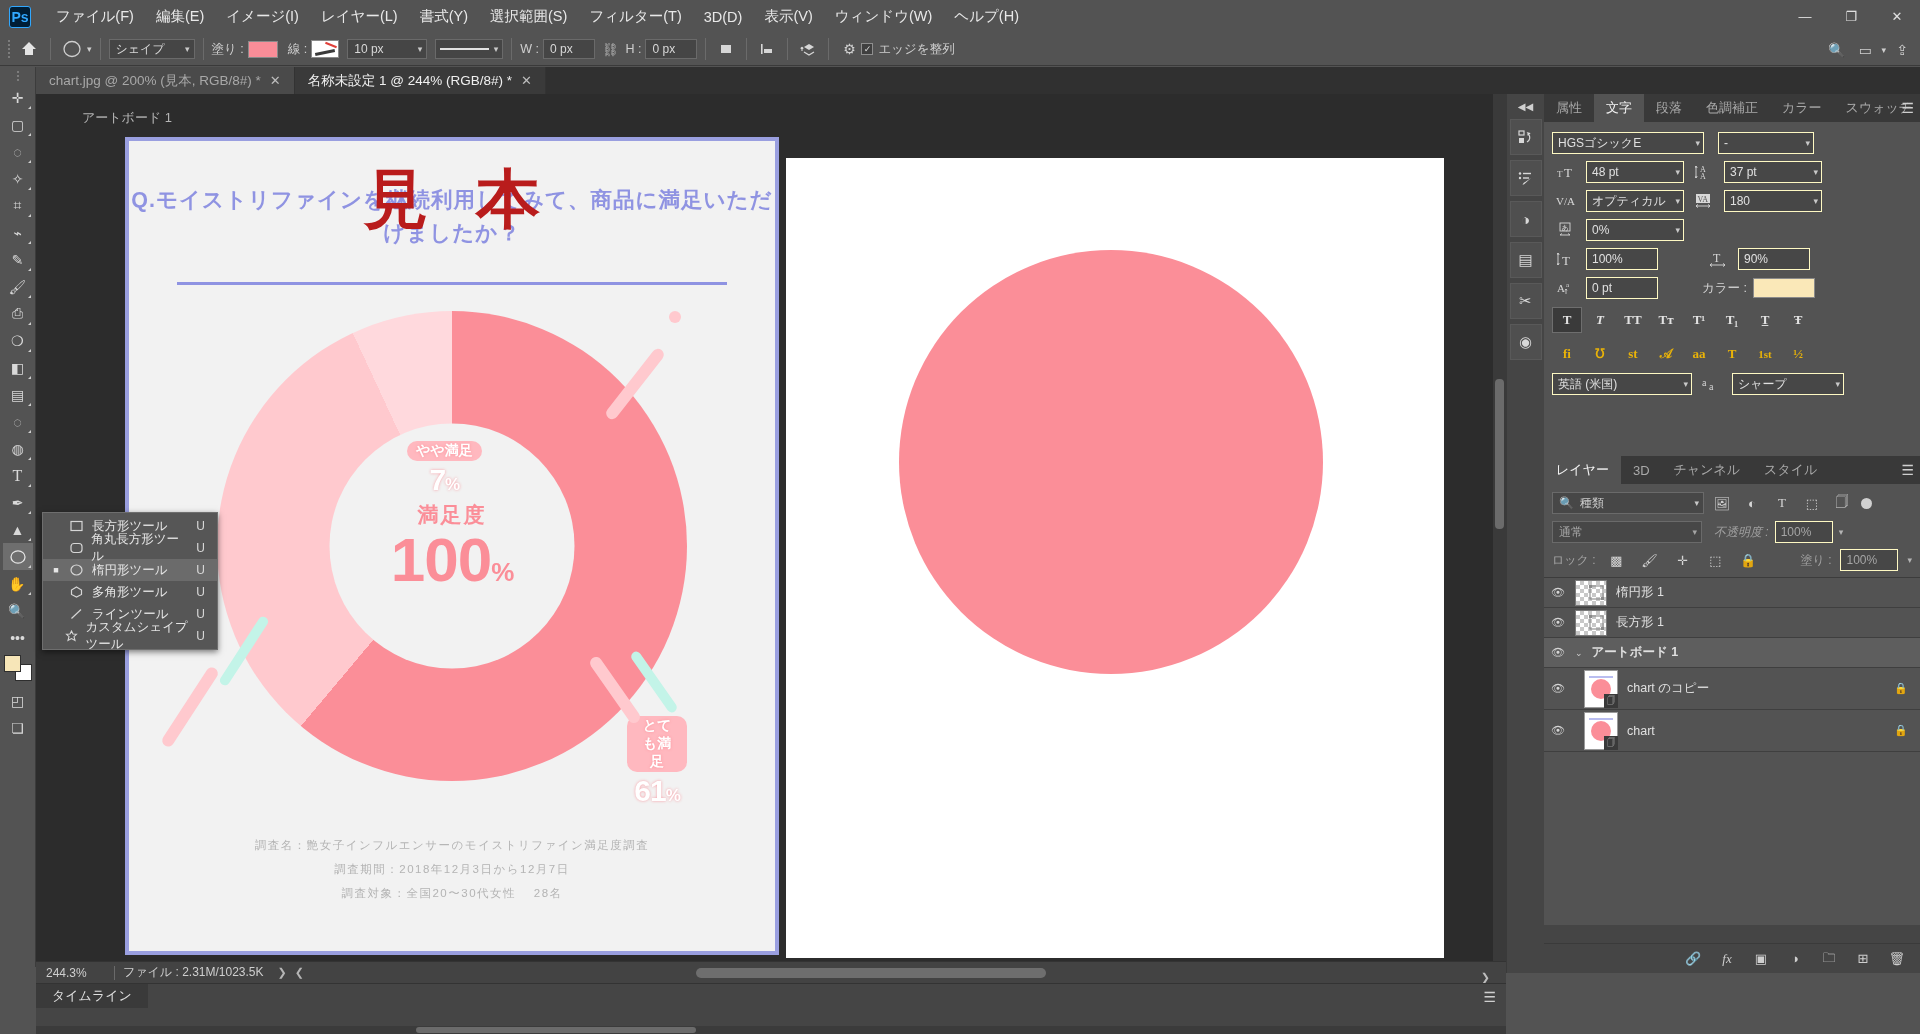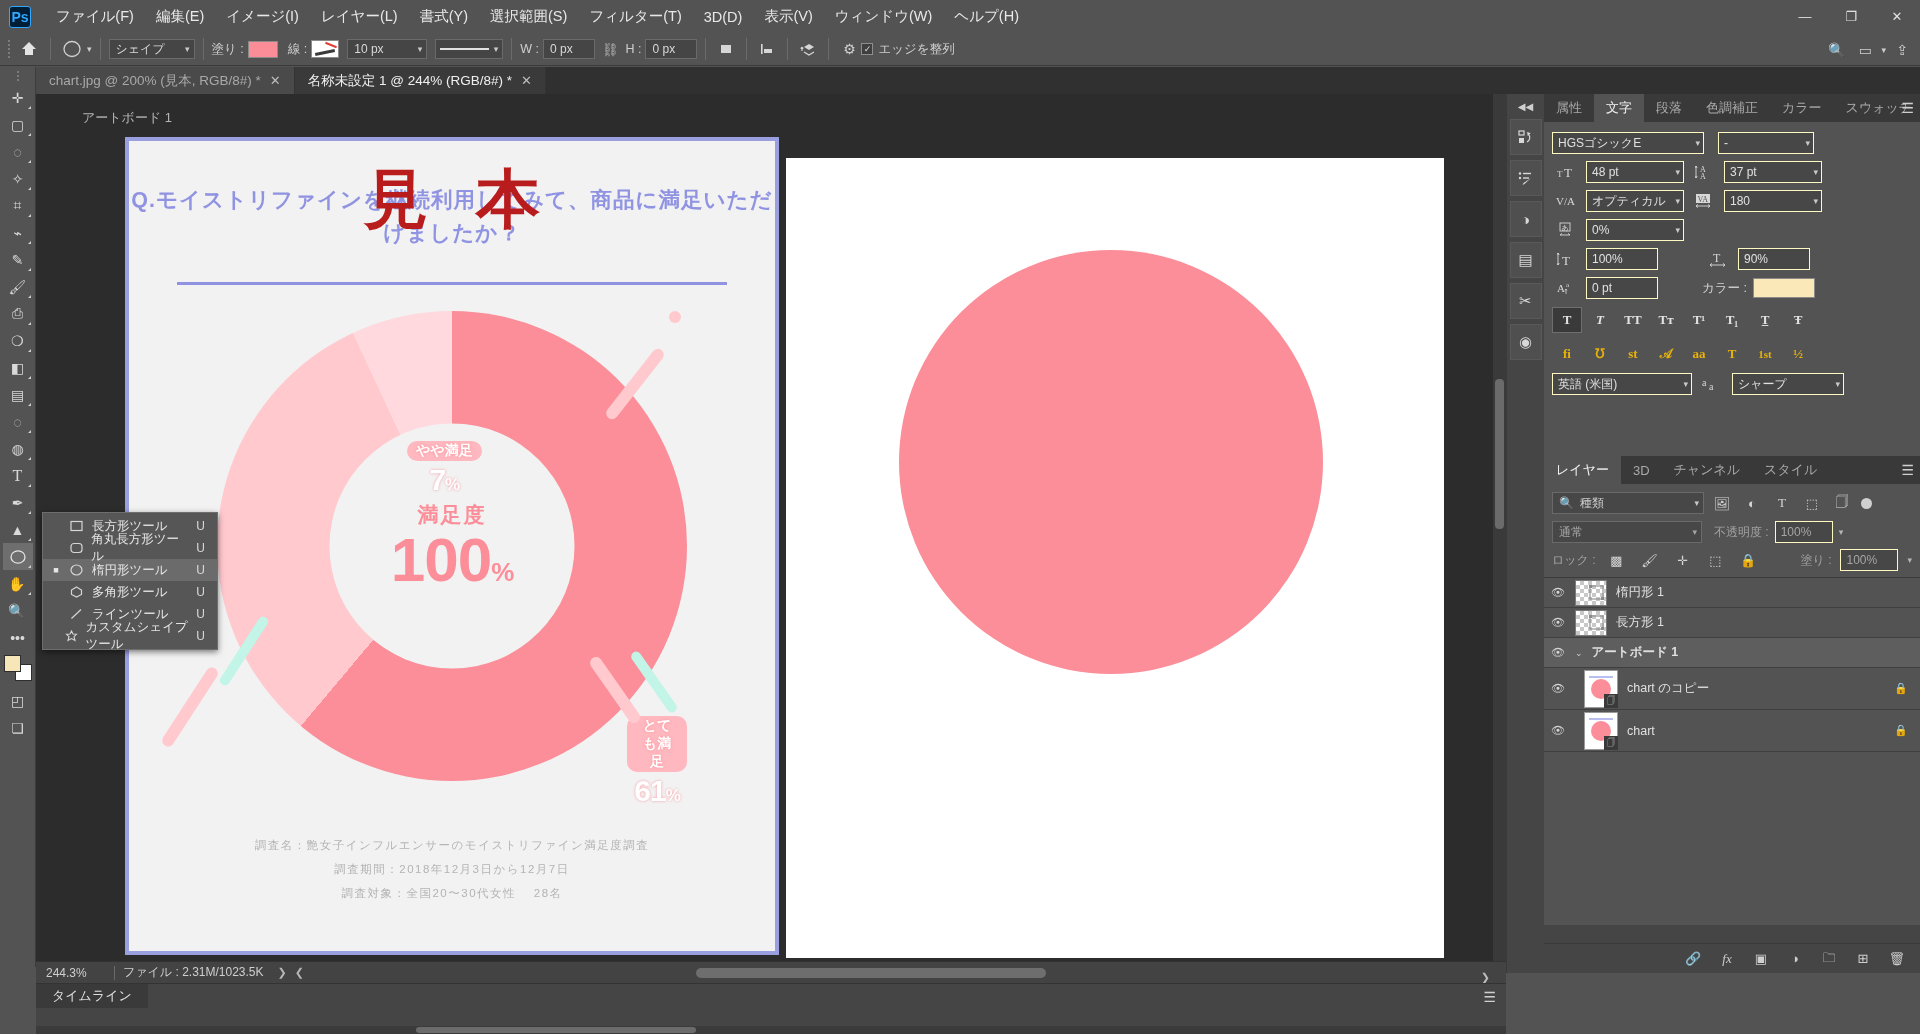--- a/index.html
+++ b/index.html
@@ -815,21 +815,21 @@
         <span class="toggle-pill">
             <i></i>
           </span>
       </div>
 
       <div class="blend-row">
         <div class="lay-filter" style="flex:0 0 150px;color:#a5a5a5;">
           <span>通常</span>
           <span class="cv" style="position:absolute;right:4px;font-size:9px;">▾</span>
         </div>
-        <span style="color:#a0a0a0;font-size:12px;margin-left:6px;">不透明度 :</span>
+        <span style="color:#a0a0a0;font-size:12px;margin-left:6px;font-style:italic;">不透明度 :</span>
         <div class="fld" style="width:58px;color:#a5a5a5;">100%</div>
         <span style="color:#b5b5b5;font-size:9px;">▾</span>
       </div>
 
       <div class="lock-row">
         <span>ロック :</span>
         <span class="lay-ico">▩</span>
         <span class="lay-ico">🖌</span>
         <span class="lay-ico">✛</span>
         <span class="lay-ico">⬚</span>

